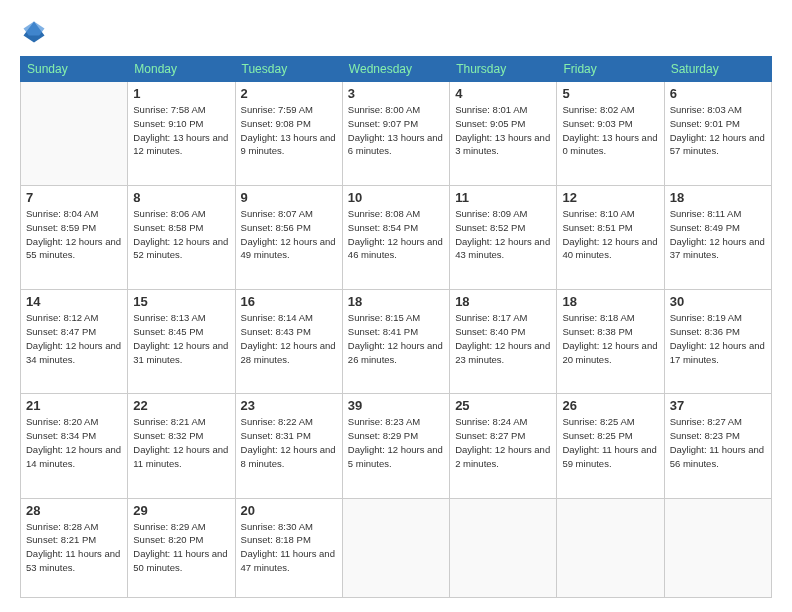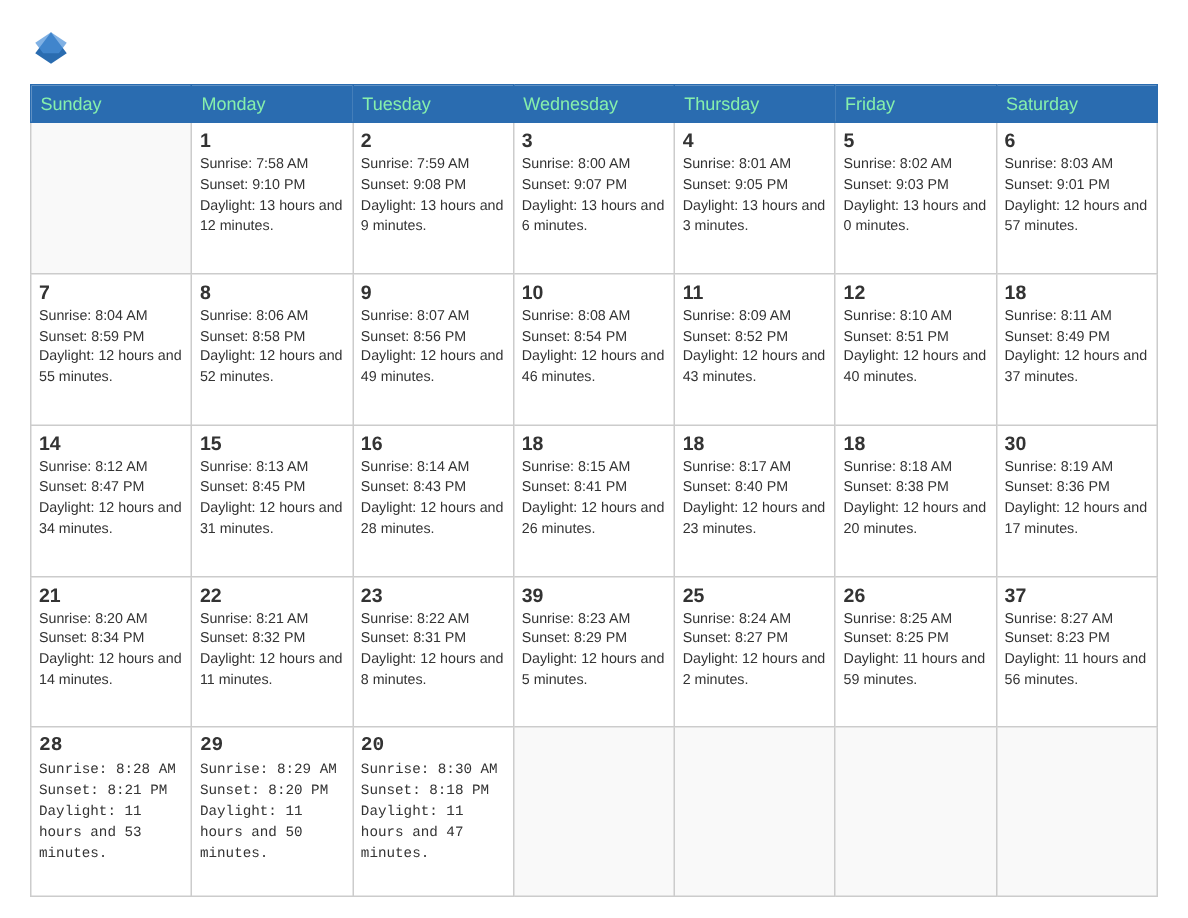--- a/index.html
+++ b/index.html
@@ -95,21 +95,20 @@
     .day-info {
       font-size: 9.5px;
       color: #333;
       line-height: 1.45;
     }
     .empty-cell {
       background: #f9f9f9;
     }
     .last-row td {
       height: 75px;
-      font-family: Liberation Mono, monospace;
     }
   </style>
 </head>
 <body>
 
 <div class="page">
   <div class="header">
     <div class="logo">
       <svg class="logo-icon" viewBox="0 0 32 32" xmlns="http://www.w3.org/2000/svg">
         <polygon points="16,4 28,20 16,28 4,20" fill="#2a6cb0"></polygon>

